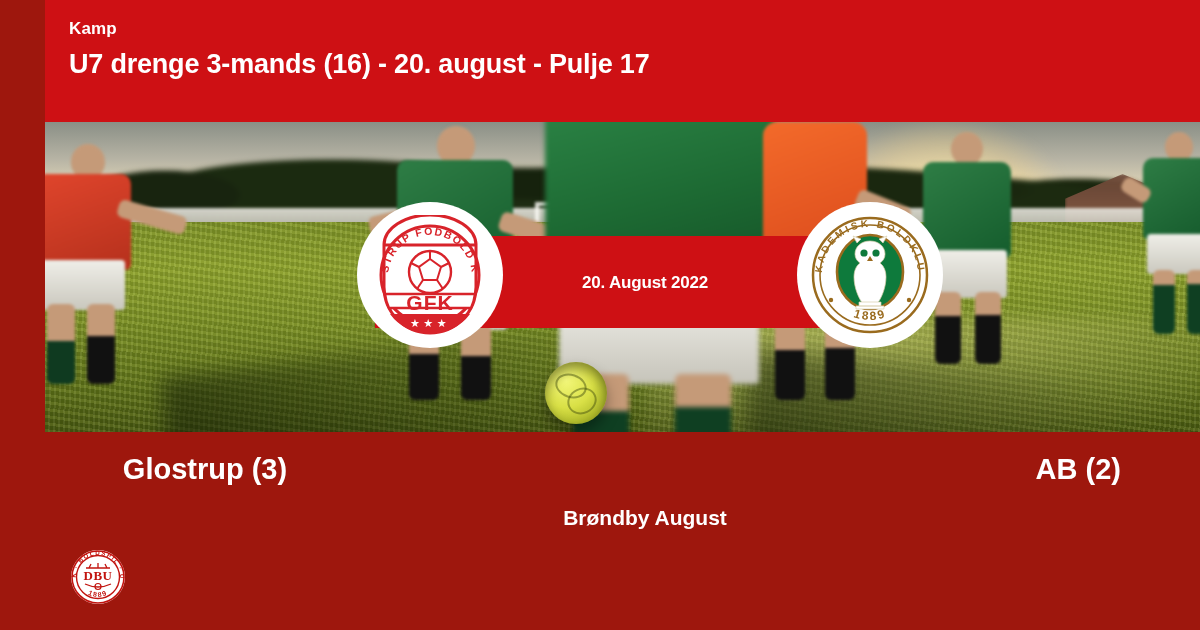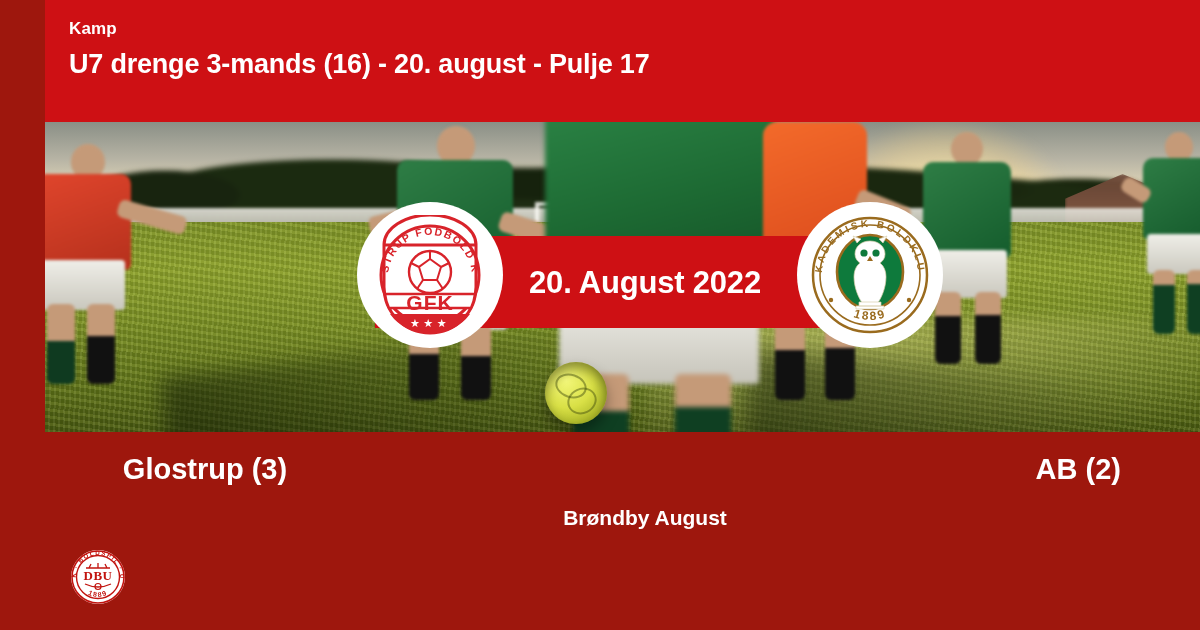--- a/index.html
+++ b/index.html
@@ -141,21 +141,21 @@
 
   
   .banner {
     position: absolute; left: 330px; top: 236px;
     width: 540px; height: 92px;
     background: #CE1014;
     display: flex; align-items: center; justify-content: center;
     flex-direction: column;
   }
   .banner-line {
-    color: #ffffff; font-weight: bold; font-size: 31px; line-height: 33px;
+    color: #ffffff; font-weight: bold; font-size: 17px; line-height: 33px;
     text-align: center; letter-spacing: -.2px; white-space: nowrap;
   }
 
   
   .disc {
     position: absolute; top: 202px; width: 146px; height: 146px;
     border-radius: 50%; background: #ffffff;
     display: flex; align-items: center; justify-content: center;
   }
   .disc-home { left: 312px; }

